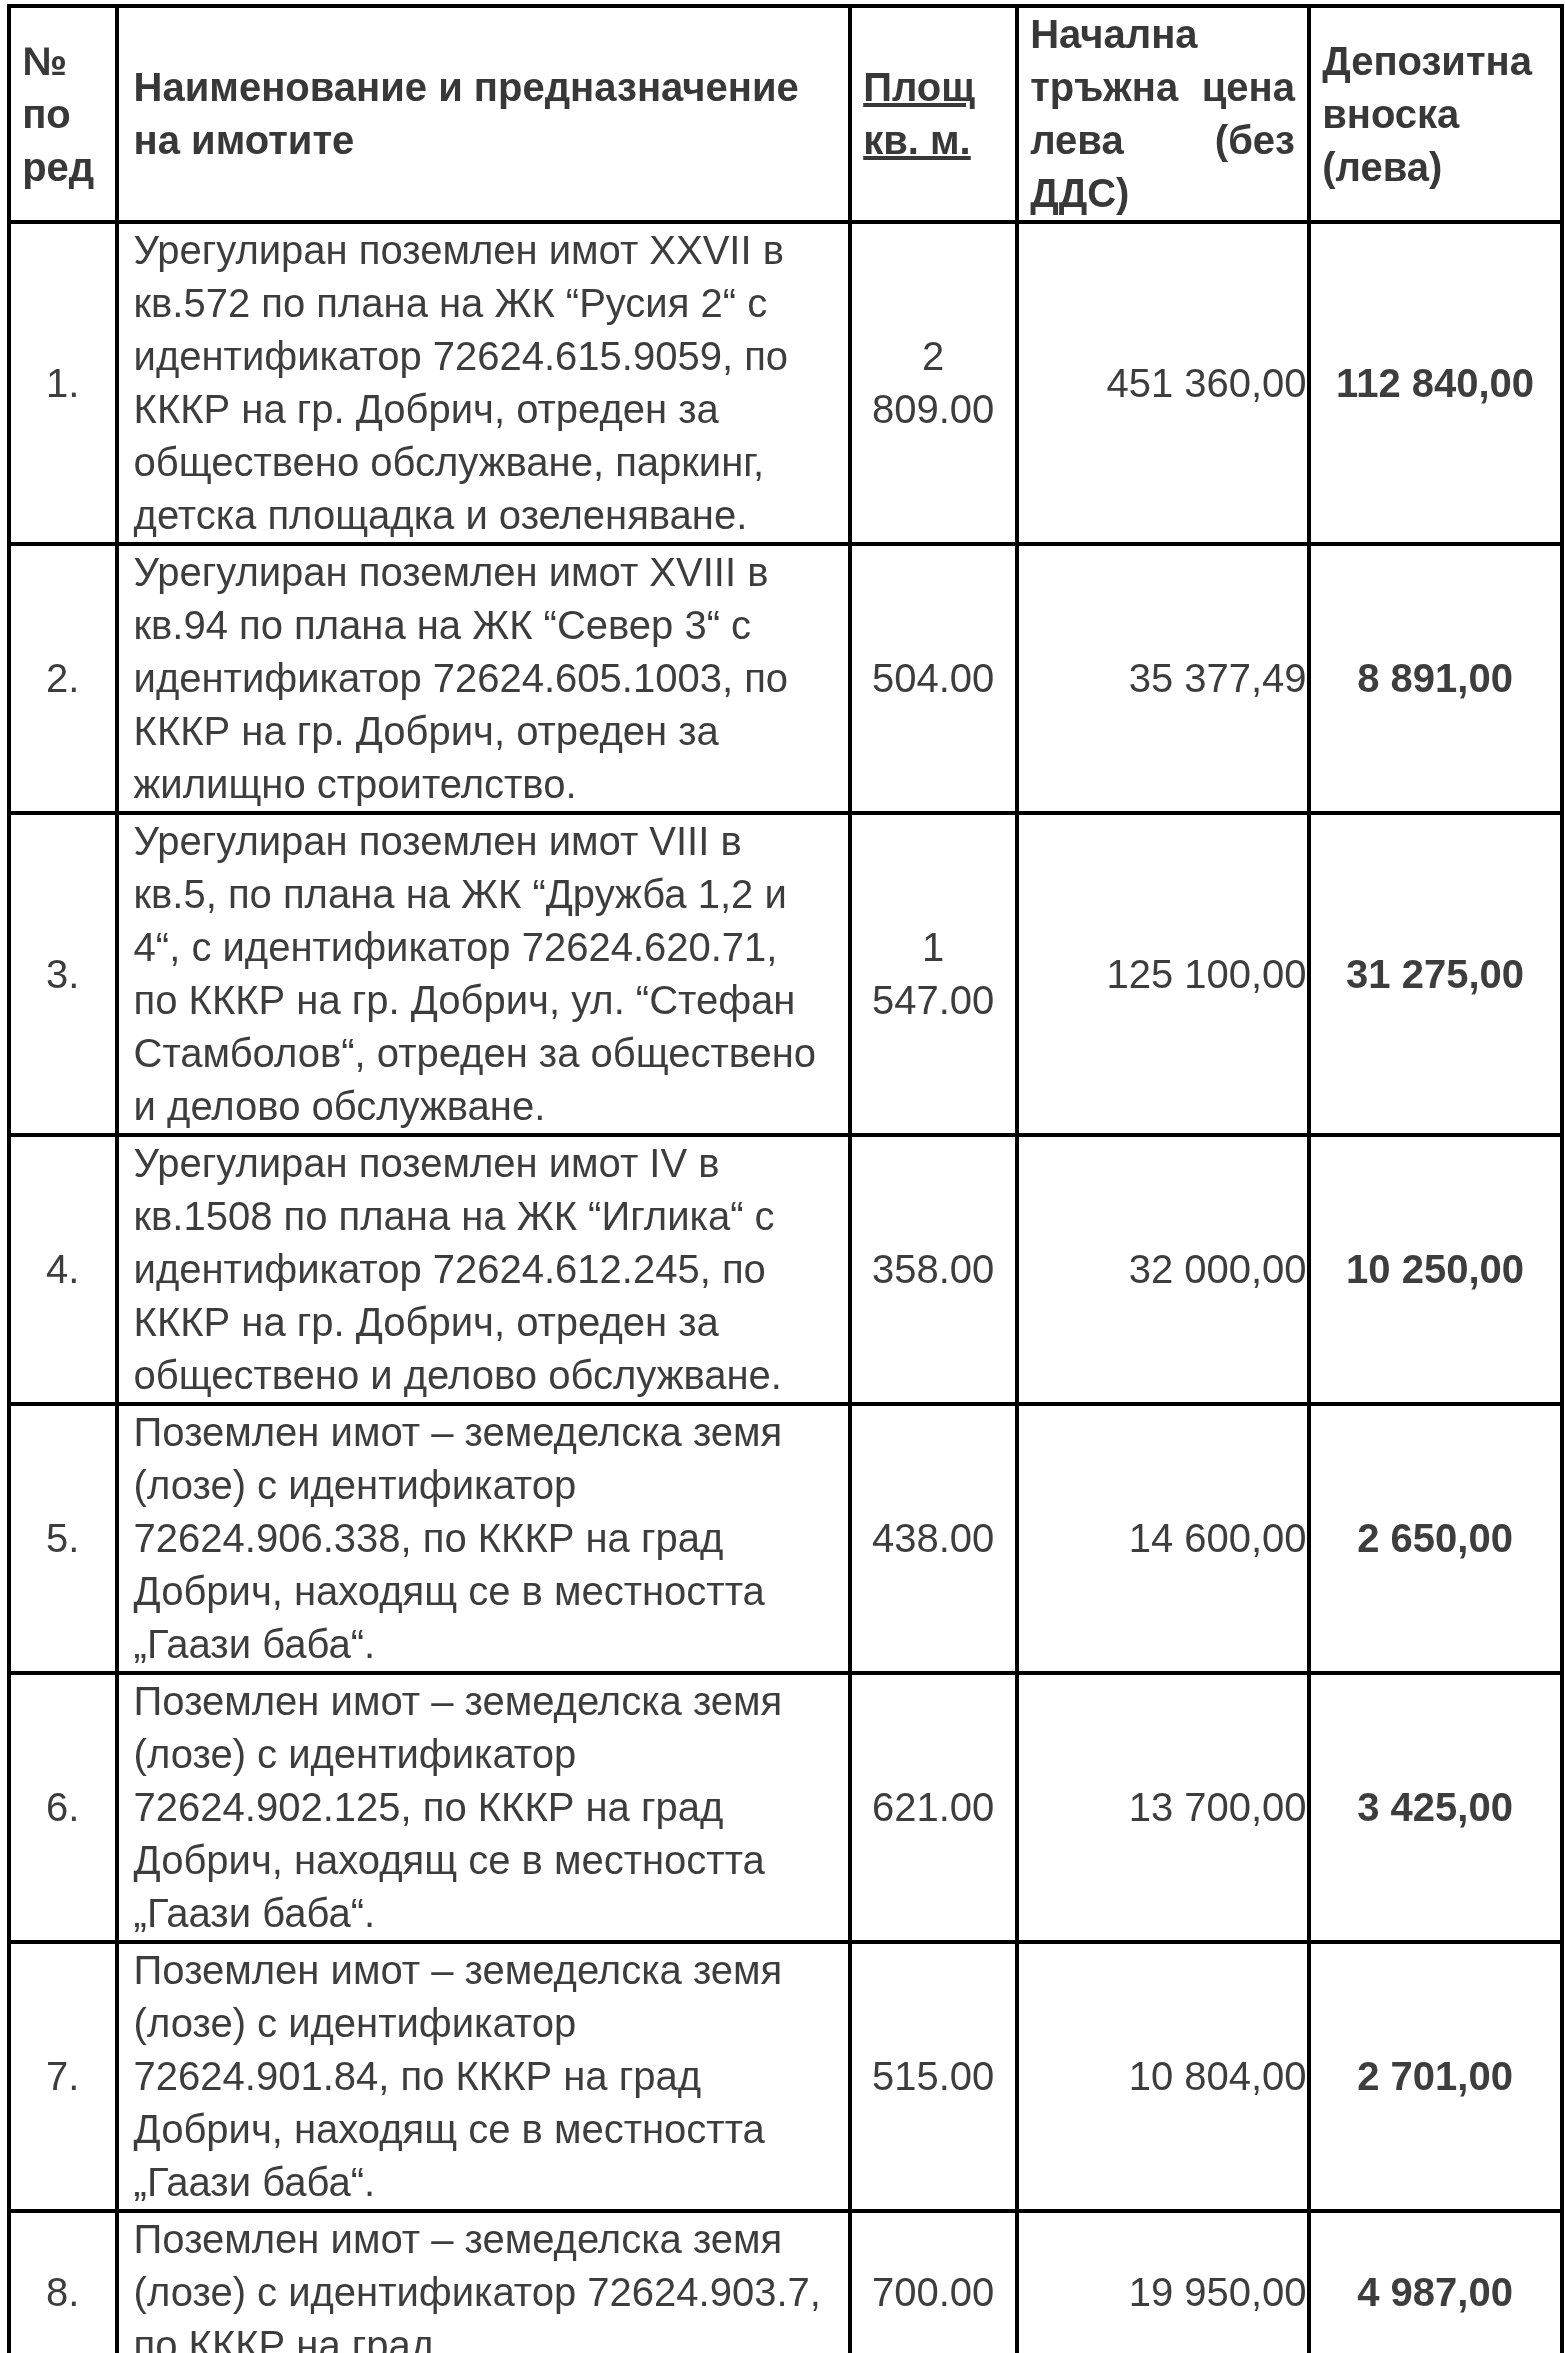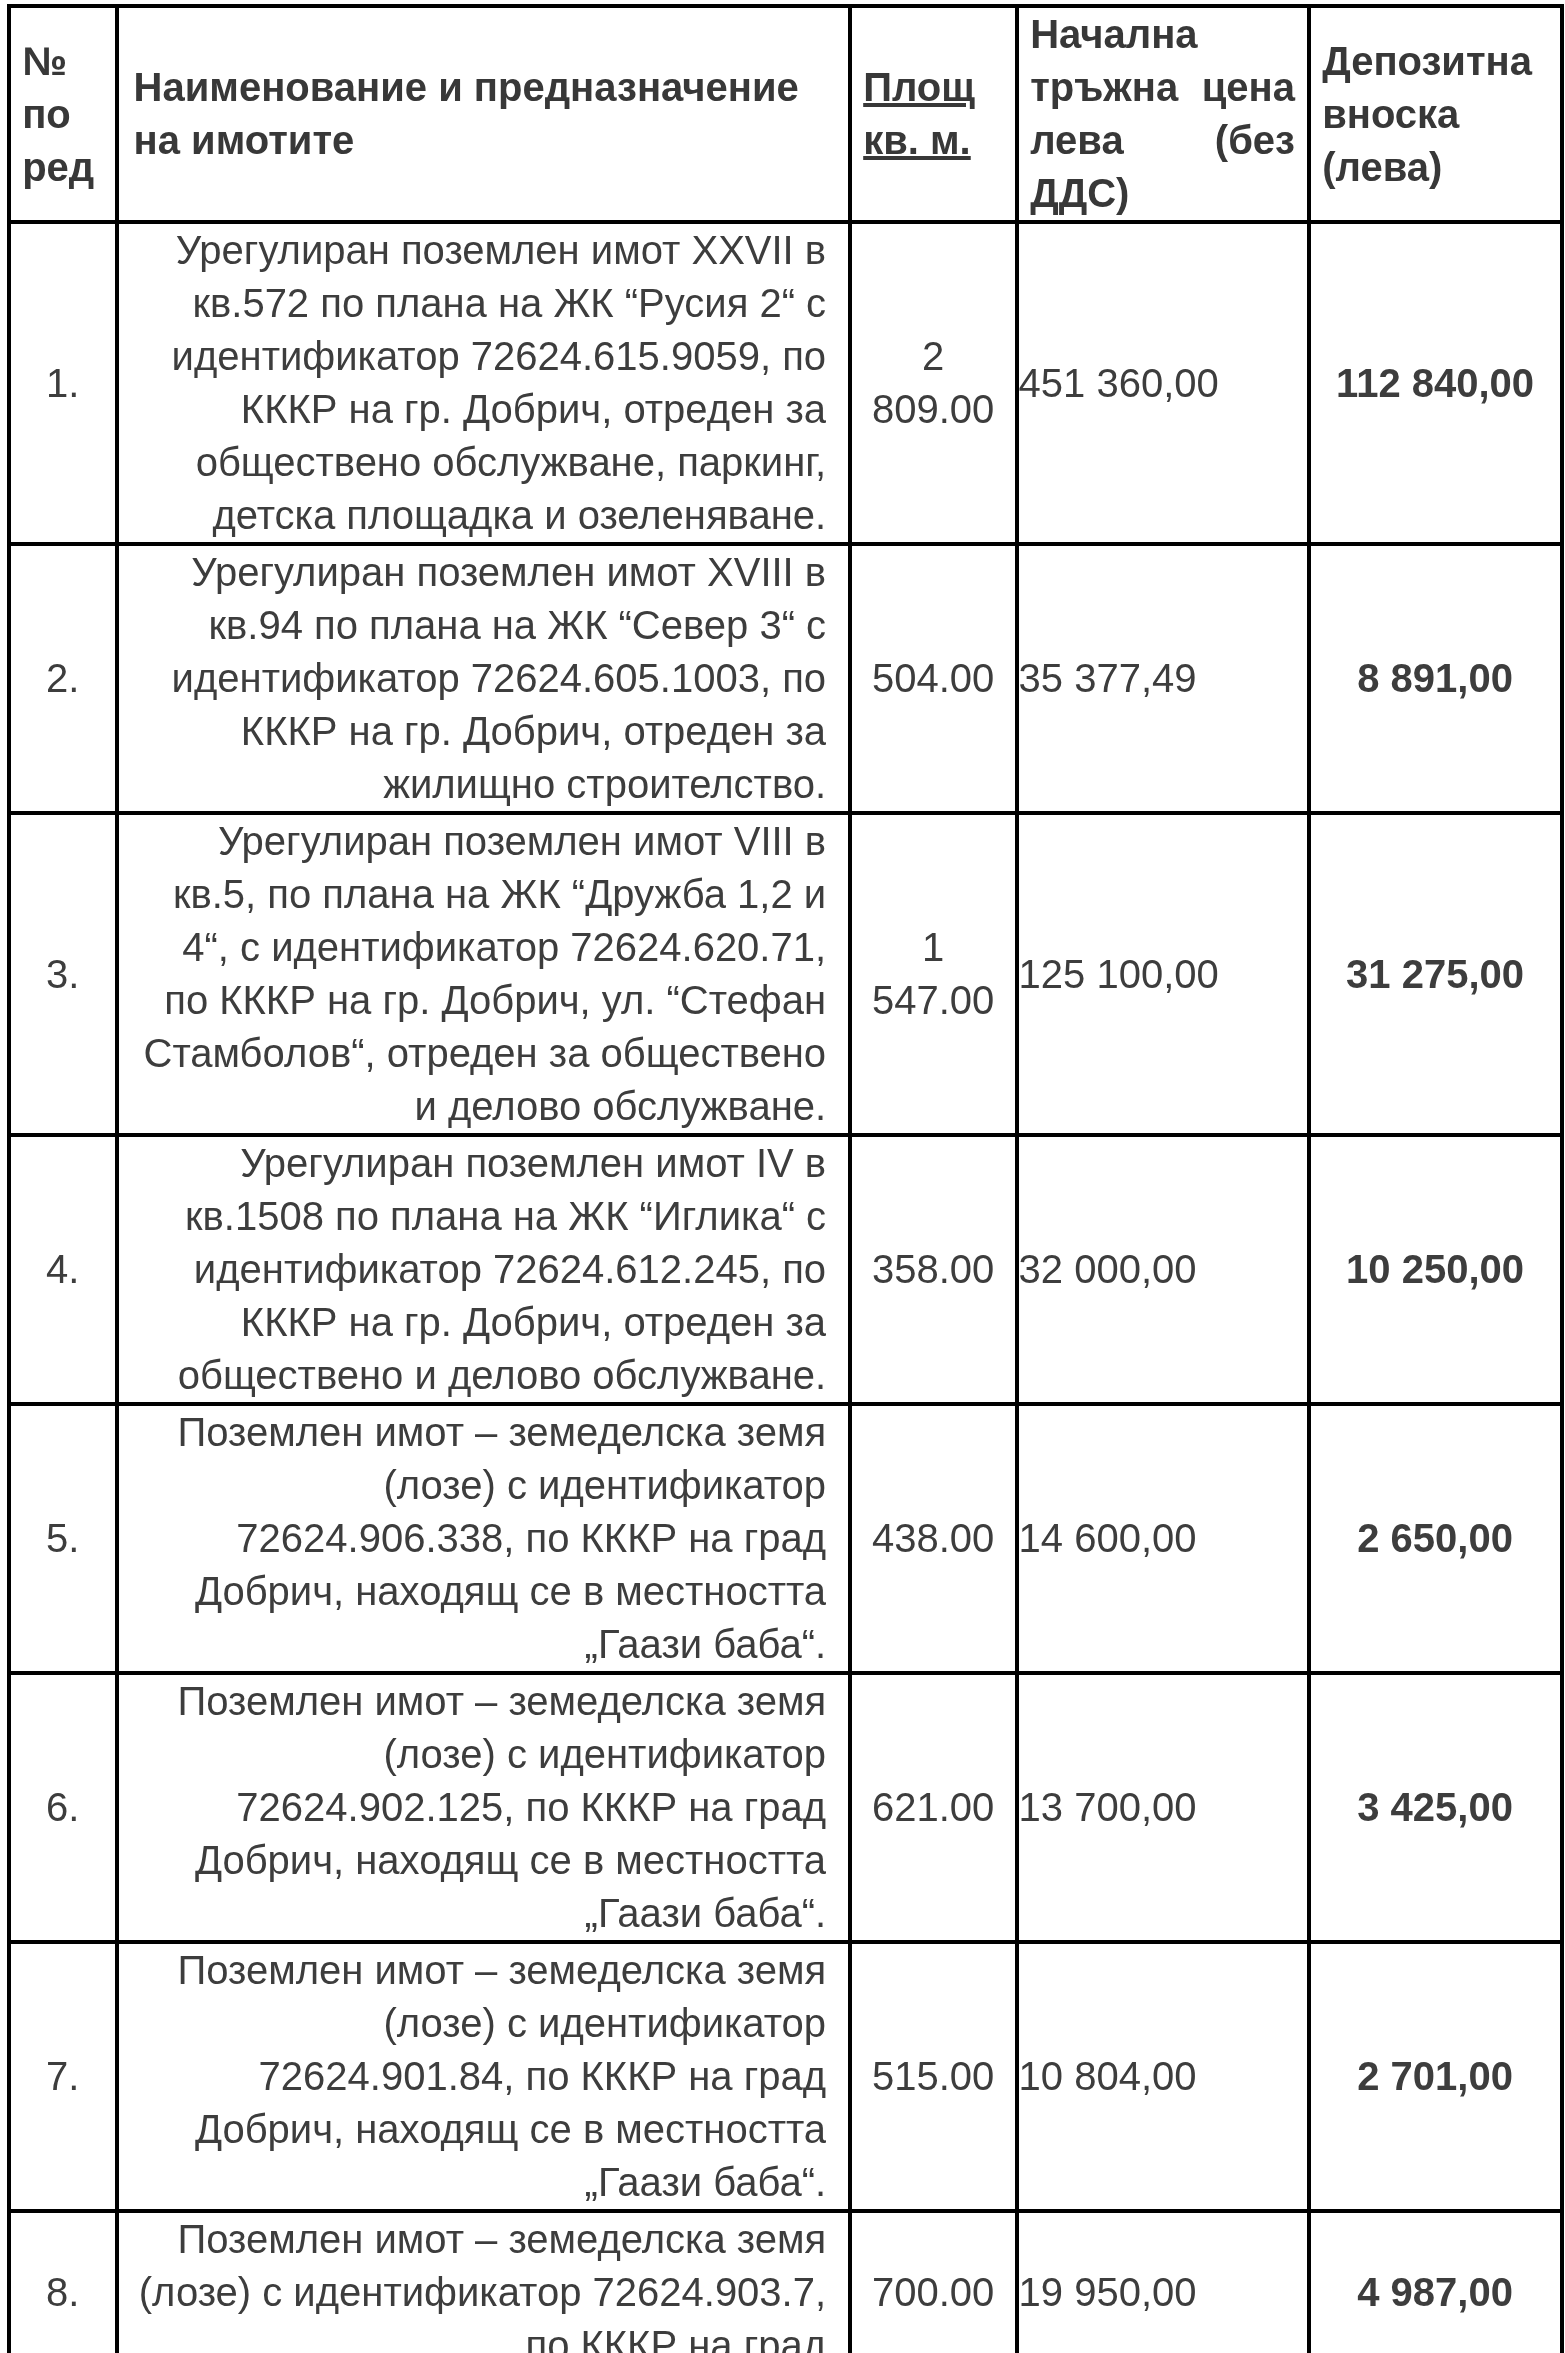--- a/index.html
+++ b/index.html
@@ -39,23 +39,23 @@
     text-align: left;
   }
   
   th.h-num     { padding-left: 11.6px; }
   th.h-name    { padding-left: 15px; padding-right: 16.6px; }
   th.h-area    { padding-left: 11.6px; text-decoration: underline; }
   th.h-price   { padding-left: 11.6px; padding-right: 11.6px; text-align: justify; white-space: normal; }
   th.h-deposit { padding-left: 11.6px; }
   
   td.c-num     { text-align: center; }
-  td.c-name    { text-align: right; padding-left: 15px; padding-right: 21.5px; white-space: normal; }
+  td.c-name    { text-align: left; padding-left: 15px; padding-right: 21.5px; white-space: normal; }
   td.c-area    { text-align: center; }
-  td.c-price   { text-align: left; }
+  td.c-price   { text-align: right; }
   td.c-deposit { text-align: center; font-weight: bold; }
   
   tr.header-row      { height: 210px; }
   tbody tr:nth-child(1) { height: 312px; }
   tbody tr:nth-child(2) { height: 260px; }
   tbody tr:nth-child(3) { height: 310px; }
   tbody tr:nth-child(4) { height: 261px; }
   tbody tr:nth-child(5) { height: 268px; }
   tbody tr:nth-child(6) { height: 262px; }
   tbody tr:nth-child(7) { height: 265px; }

